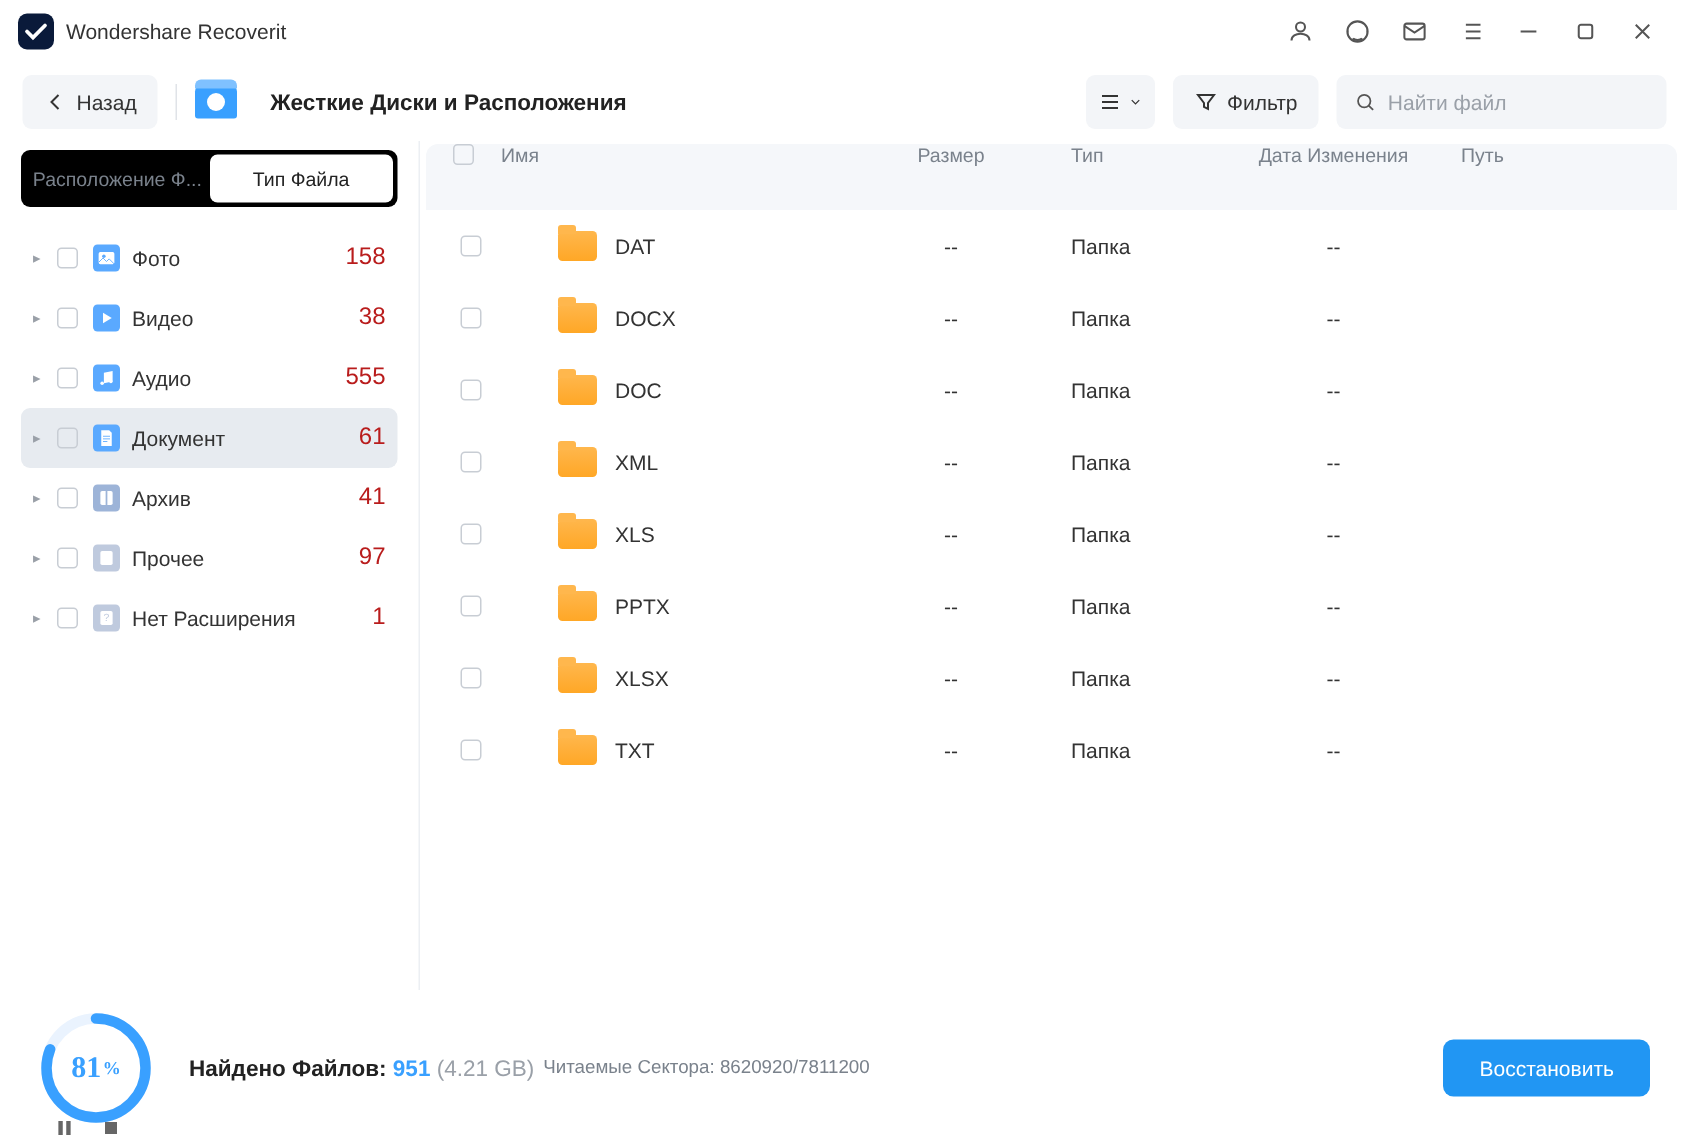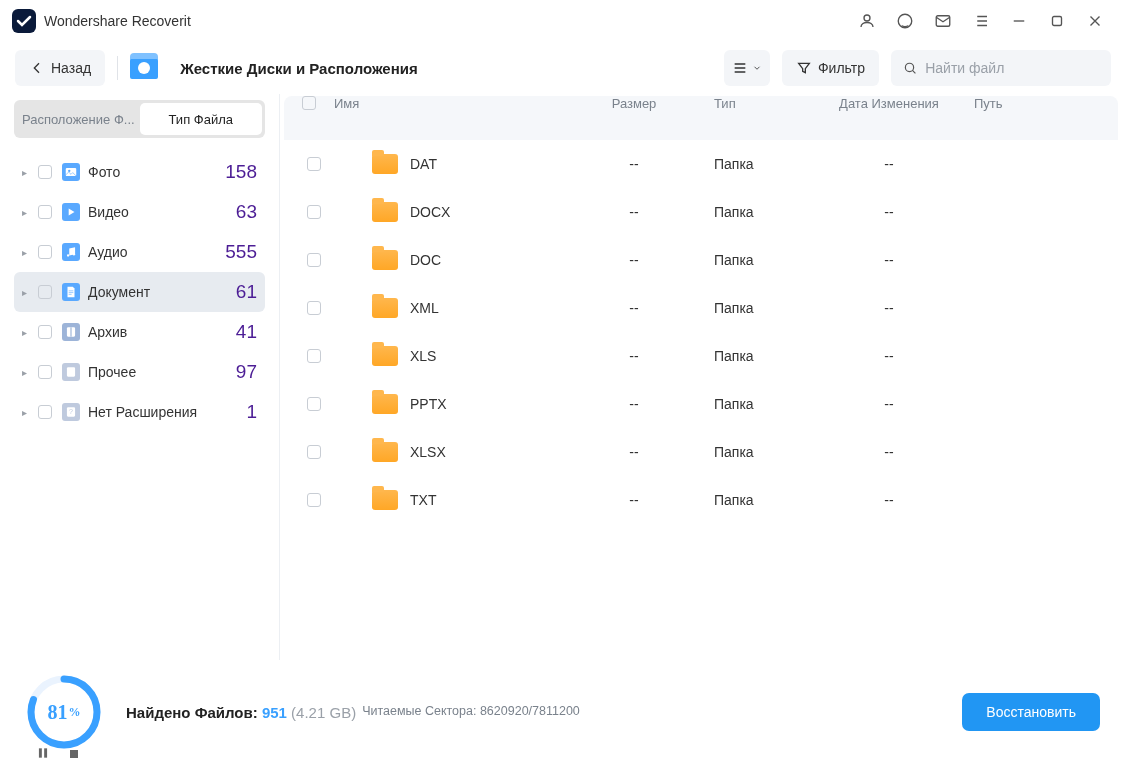--- a/index.html
+++ b/index.html
@@ -20,38 +20,38 @@
   .loc-text { font-size: 15px; font-weight: 600; color: #222; }
   .toolbar-spacer { flex: 1; }
   .view-btn { width: 46px; justify-content: center; padding: 0; }
   .filter-btn svg { margin-right: 6px; }
   .search-wrap { display: flex; align-items: center; background: #f3f5f8; border-radius: 6px; height: 36px; padding: 0 12px; width: 220px; }
   .search-wrap svg { width: 16px; height: 16px; stroke: #555; fill: none; stroke-width: 2; margin-right: 8px; }
   .search-wrap input { border: none; background: transparent; outline: none; font-size: 14px; color: #333; width: 100%; }
   .search-wrap input::placeholder { color: #9aa0a8; }
   .body { display: flex; height: 566px; }
   .sidebar { width: 280px; padding: 0 14px; border-right: 1px solid #eceff3; }
-  .tabs { display: flex; background: #e5e5e5; border-radius: 6px; padding: 3px; margin: 6px 0 14px 0; height: 38px; justify-content: center; }
+  .tabs { display: flex; background: #000000; border-radius: 6px; padding: 3px; margin: 6px 0 14px 0; height: 38px; justify-content: center; }
   .tab { flex: 1; display: flex; align-items: center; justify-content: center; font-size: 13px; color: #7a828c; border-radius: 5px; white-space: nowrap; overflow: hidden; text-overflow: ellipsis; padding: 0 8px; }
   .tab.active { background: #fff; color: #222; font-weight: 500; }
   .tree-item { display: flex; align-items: center; height: 40px; padding: 0 8px; border-radius: 6px; font-size: 14px; color: #333; cursor: pointer; }
   .tree-item.selected { background: #e7ebf0; }
   .tree-caret { width: 10px; margin-right: 6px; color: #9aa0a8; font-size: 10px; }
   .tree-check { width: 14px; height: 14px; border: 1.5px solid #c8cdd4; border-radius: 3px; margin-right: 10px; }
   .tree-icon { width: 18px; height: 18px; border-radius: 3px; margin-right: 8px; display: flex; align-items: center; justify-content: center; }
   .tree-icon svg { width: 14px; height: 14px; }
   .ic-photo { background: #5aa9ff; }
   .ic-video { background: #5aa9ff; }
   .ic-audio { background: #5aa9ff; }
   .ic-doc { background: #5aa9ff; }
   .ic-arch { background: #9db4d8; }
   .ic-other { background: #bfcade; }
   .ic-noext { background: #bfcade; }
   .tree-label { flex: 1; }
-  .tree-count { color: #4c1d95; font-size: 19px; }
+  .tree-count { color: #b91c1c; font-size: 16px; }
   .main { flex: 1; display: flex; flex-direction: column; padding: 0 8px 0 4px; }
   .table-head { display: flex; align-items: flex-start; height: 44px; background: #f5f7fa; border-radius: 8px 8px 0 0; font-size: 13px; color: #7a828c; margin-top: 2px; }
   .col-chk { width: 50px; display: flex; justify-content: center; padding-left: 10px; }
   .col-name { flex: 0 0 250px; }
   .col-size { flex: 0 0 100px; text-align: center; }
   .col-type { flex: 0 0 130px; padding-left: 30px; }
   .col-date { flex: 0 0 150px; text-align: center; }
   .col-path { flex: 1; padding-left: 10px; }
   .row { display: flex; align-items: center; height: 48px; font-size: 14px; color: #333; }
   .row .col-chk .tree-check { margin-right: 0; }
@@ -182,21 +182,21 @@
         </div>
         <div class="tree-item">
           <span class="tree-caret">▸</span>
           <span class="tree-check"></span>
           <span class="tree-icon ic-video">
             <svg viewBox="0 0 24 24" fill="#fff">
               <polygon points="8,6 18,12 8,18"></polygon>
             </svg>
           </span>
           <span class="tree-label">Видео</span>
-          <span class="tree-count">63</span>
+          <span class="tree-count">38</span>
         </div>
         <div class="tree-item">
           <span class="tree-caret">▸</span>
           <span class="tree-check"></span>
           <span class="tree-icon ic-audio">
             <svg viewBox="0 0 24 24" fill="#fff">
               <path d="M9 18V6l10-2v12"></path>
               <circle cx="7" cy="18" r="2"></circle>
               <circle cx="17" cy="16" r="2"></circle>
             </svg>

